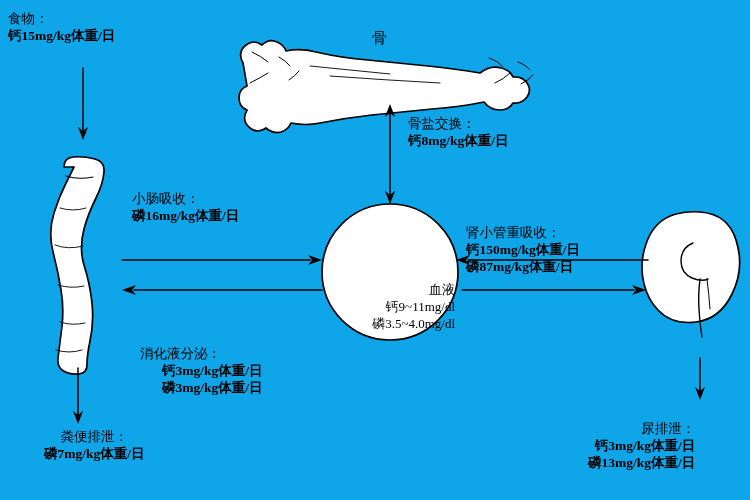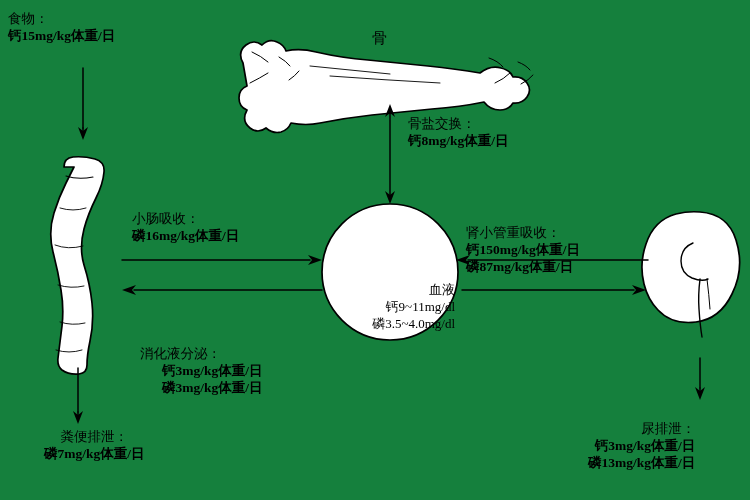--- a/index.html
+++ b/index.html
@@ -4,21 +4,21 @@
 <style>
   html, body {
     margin: 0;
     padding: 0;
     background: #ffffff;
   }
   #page {
     position: relative;
     width: 750px;
     height: 500px;
-    background: #15803d;
+    background: #0ea5e9;
     font-family: "Liberation Serif", "DejaVu Serif", serif;
     color: #000000;
     overflow: hidden;
   }
   .lbl {
     position: absolute;
     font-size: 13.5px;
     line-height: 17px;
     white-space: nowrap;
     color: #000;
@@ -154,21 +154,21 @@
 
   <div class="lbl" style="left:372px; top:30px; font-size:15px;">骨</div>
 
   <div class="lbl" style="left:408px; top:115px;">
     <div>骨盐交换：</div>
     <div>
       <span class="b">钙8mg/kg体重/日</span>
     </div>
   </div>
 
-  <div class="lbl" style="left:132px; top:210px;">
+  <div class="lbl" style="left:132px; top:190px;">
     <div>小肠吸收：</div>
     <div>
       <span class="b">磷16mg/kg体重/日</span>
     </div>
   </div>
 
   <div class="lbl" style="left:140px; top:297px;margin-top:48px;">
     <div>消化液分泌：</div>
     <div style="padding-left:22px;">
       <span class="b">钙3mg/kg体重/日</span>

